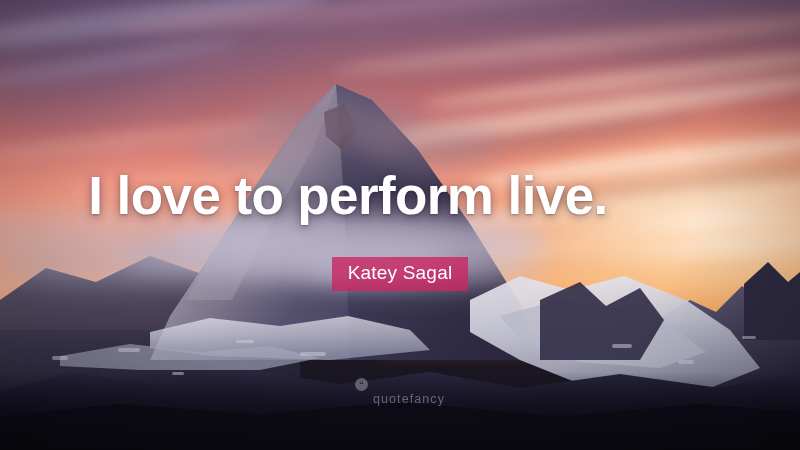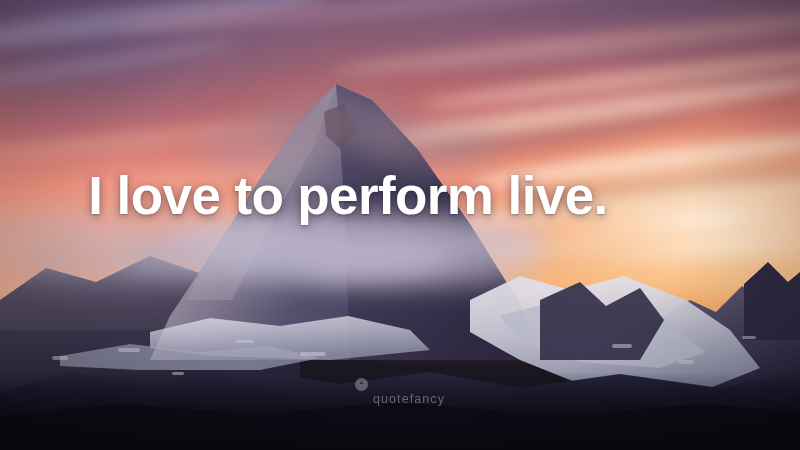--- a/index.html
+++ b/index.html
@@ -282,20 +282,23 @@
   <div class="mist m1"></div>
   <div class="mist m2"></div>
   <div class="mist m7"></div>
   <div class="mist m8"></div>
 
   <div class="base-shadow"></div>
   <div class="vignette"></div>
 
   <div class="quote">I love to perform live.</div>
 
+  <div class="author-wrap">
+    <span class="author">Katey Sagal</span>
+  </div>
 
   <div class="watermark">
     <span class="wm-inner">
       <span class="wm-badge">“</span>
       <span class="wm-text">quotefancy</span>
     </span>
   </div>
 
 </div>
 

